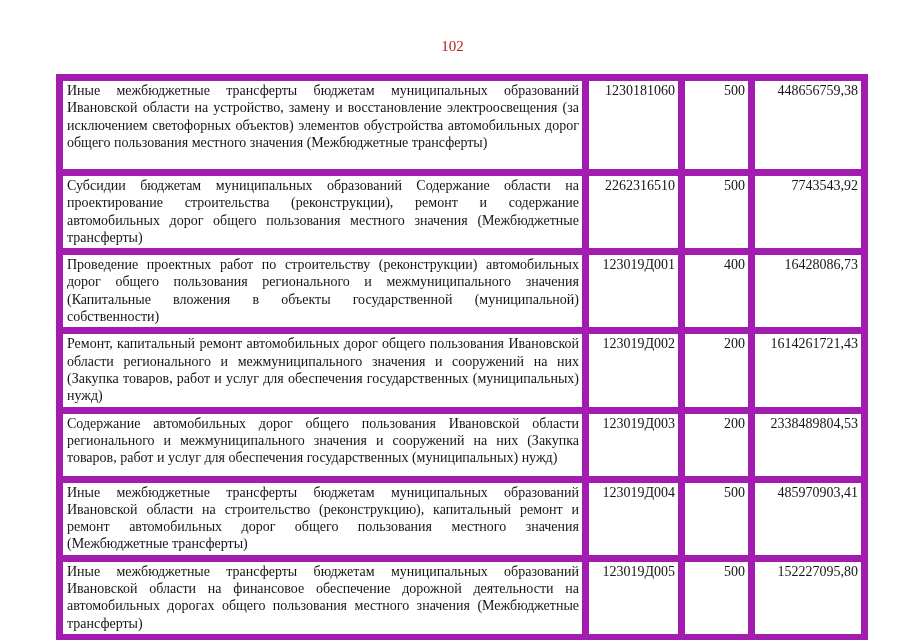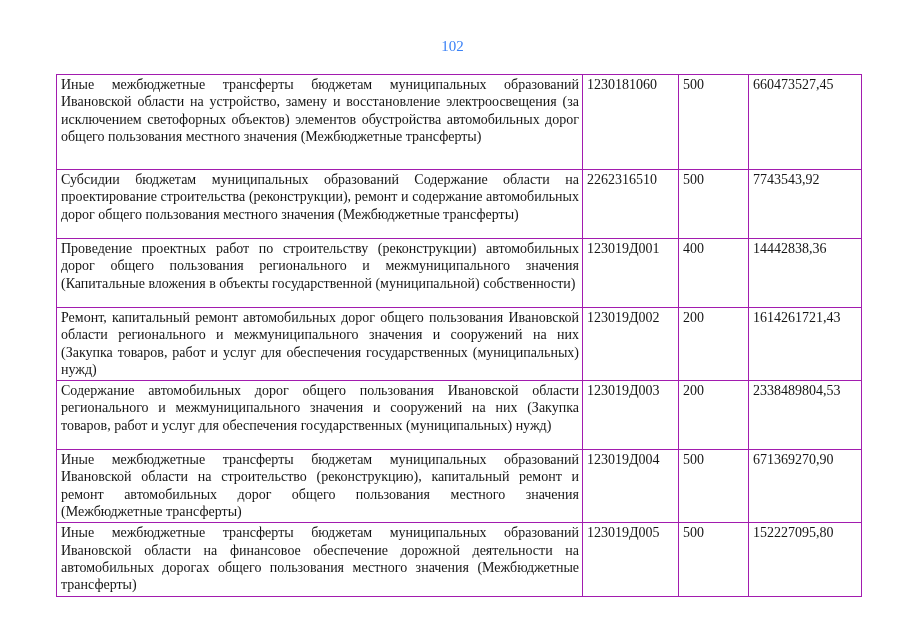--- a/index.html
+++ b/index.html
@@ -14,44 +14,44 @@
     position: relative;
     width: 905px; height: 640px;
     background: #ffffff;
   }
   .page-number {
     position: absolute;
     top: 38px; left: 0;
     width: 100%;
     text-align: center;
     font-size: 15px;
-    color: #3b82f6;
+    color: #b91c1c;
   }
   table.budget-table {
     position: absolute;
     left: 56px; top: 74px;
     width: 805px;
     border-collapse: collapse;
     table-layout: fixed;
     font-size: 14px;
     line-height: 17.3px;
   }
   table.budget-table td {
-    border: 1px solid #a21caf;
+    border: 7px solid #a21caf;
     vertical-align: top;
     padding: 1px 3px 2px 4px;
   }
   table.budget-table tr { height: 69px; }
   table.budget-table tr:first-child { height: 95px; }
   td.td-desc {
     text-align: justify;
     text-align-last: left;
   }
   td.td-code, td.td-amount {
-    text-align: left;
+    text-align: right;
     padding-top: 2px;
   }
 </style>
 </head>
 <body>
 
 <div class="page">
   <div class="page-number">102</div>
 
   <table class="budget-table">
@@ -59,51 +59,51 @@
       <col style="width:526px">
       <col style="width:96px">
       <col style="width:70px">
       <col style="width:113px">
     </colgroup>
     <tbody id="table-body">
         <tr>
           <td class="td-desc">Иные межбюджетные трансферты бюджетам муниципальных образований Ивановской области на устройство, замену и восстановление электроосвещения (за исключением светофорных объектов) элементов обустройства автомобильных дорог общего пользования местного значения (Межбюджетные трансферты)</td>
           <td class="td-code">1230181060</td>
           <td class="td-code">500</td>
-          <td class="td-amount">660473527,45</td>
+          <td class="td-amount">448656759,38</td>
         </tr>
         <tr>
           <td class="td-desc">Субсидии бюджетам муниципальных образований Содержание области на проектирование строительства (реконструкции), ремонт и содержание автомобильных дорог общего пользования местного значения (Межбюджетные трансферты)</td>
           <td class="td-code">2262316510</td>
           <td class="td-code">500</td>
           <td class="td-amount">7743543,92</td>
         </tr>
         <tr>
           <td class="td-desc">Проведение проектных работ по строительству (реконструкции) автомобильных дорог общего пользования регионального и межмуниципального значения (Капитальные вложения в объекты государственной (муниципальной) собственности)</td>
           <td class="td-code">123019Д001</td>
           <td class="td-code">400</td>
-          <td class="td-amount">14442838,36</td>
+          <td class="td-amount">16428086,73</td>
         </tr>
         <tr>
           <td class="td-desc">Ремонт, капитальный ремонт автомобильных дорог общего пользования Ивановской области регионального и межмуниципального значения и сооружений на них (Закупка товаров, работ и услуг для обеспечения государственных (муниципальных) нужд)</td>
           <td class="td-code">123019Д002</td>
           <td class="td-code">200</td>
           <td class="td-amount">1614261721,43</td>
         </tr>
         <tr>
           <td class="td-desc">Содержание автомобильных дорог общего пользования Ивановской области регионального и межмуниципального значения и сооружений на них (Закупка товаров, работ и услуг для обеспечения государственных (муниципальных) нужд)</td>
           <td class="td-code">123019Д003</td>
           <td class="td-code">200</td>
           <td class="td-amount">2338489804,53</td>
         </tr>
         <tr>
           <td class="td-desc">Иные межбюджетные трансферты бюджетам муниципальных образований Ивановской области на строительство (реконструкцию), капитальный ремонт и ремонт автомобильных дорог общего пользования местного значения (Межбюджетные трансферты)</td>
           <td class="td-code">123019Д004</td>
           <td class="td-code">500</td>
-          <td class="td-amount">671369270,90</td>
+          <td class="td-amount">485970903,41</td>
         </tr>
         <tr>
           <td class="td-desc">Иные межбюджетные трансферты бюджетам муниципальных образований Ивановской области на финансовое обеспечение дорожной деятельности на автомобильных дорогах общего пользования местного значения (Межбюджетные трансферты)</td>
           <td class="td-code">123019Д005</td>
           <td class="td-code">500</td>
           <td class="td-amount">152227095,80</td>
         </tr>
       </tbody>
   </table>
 </div>

